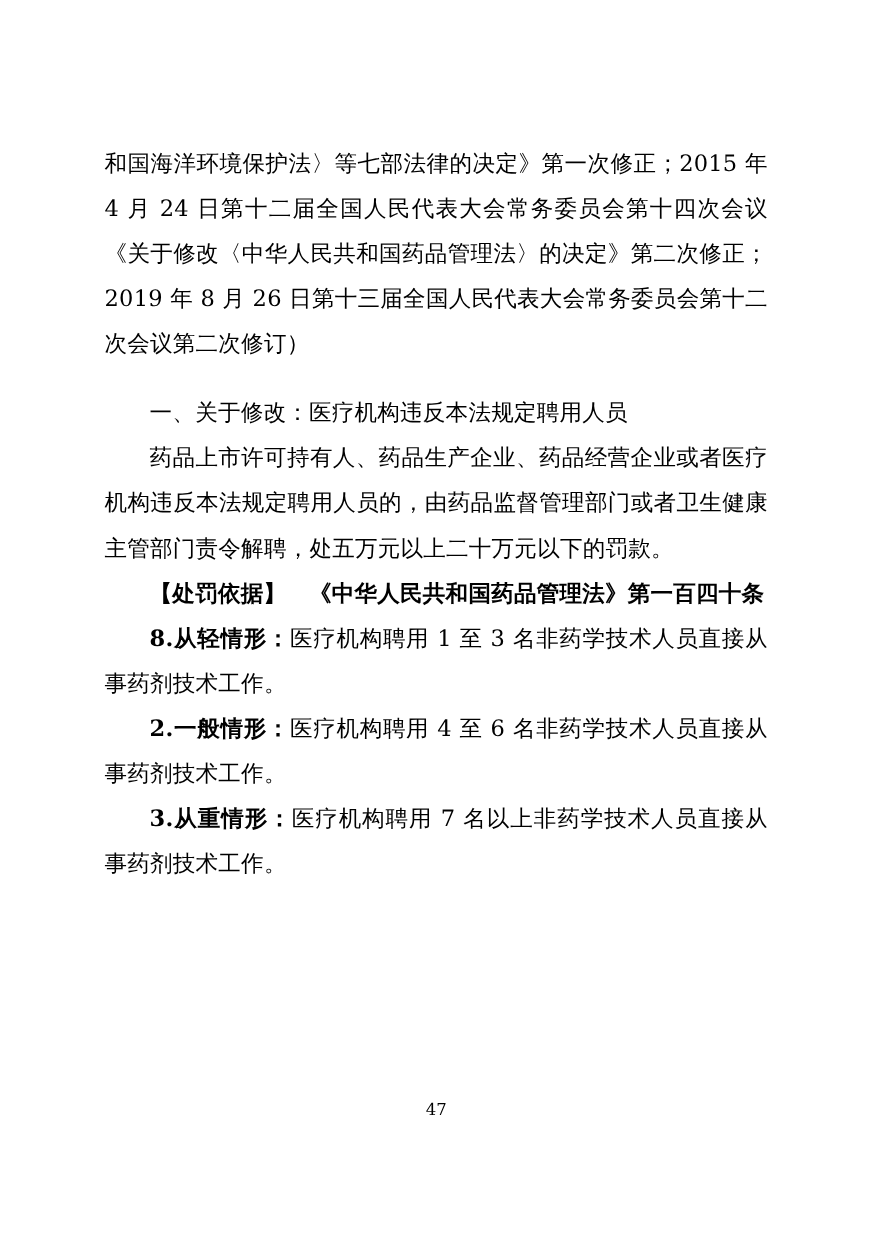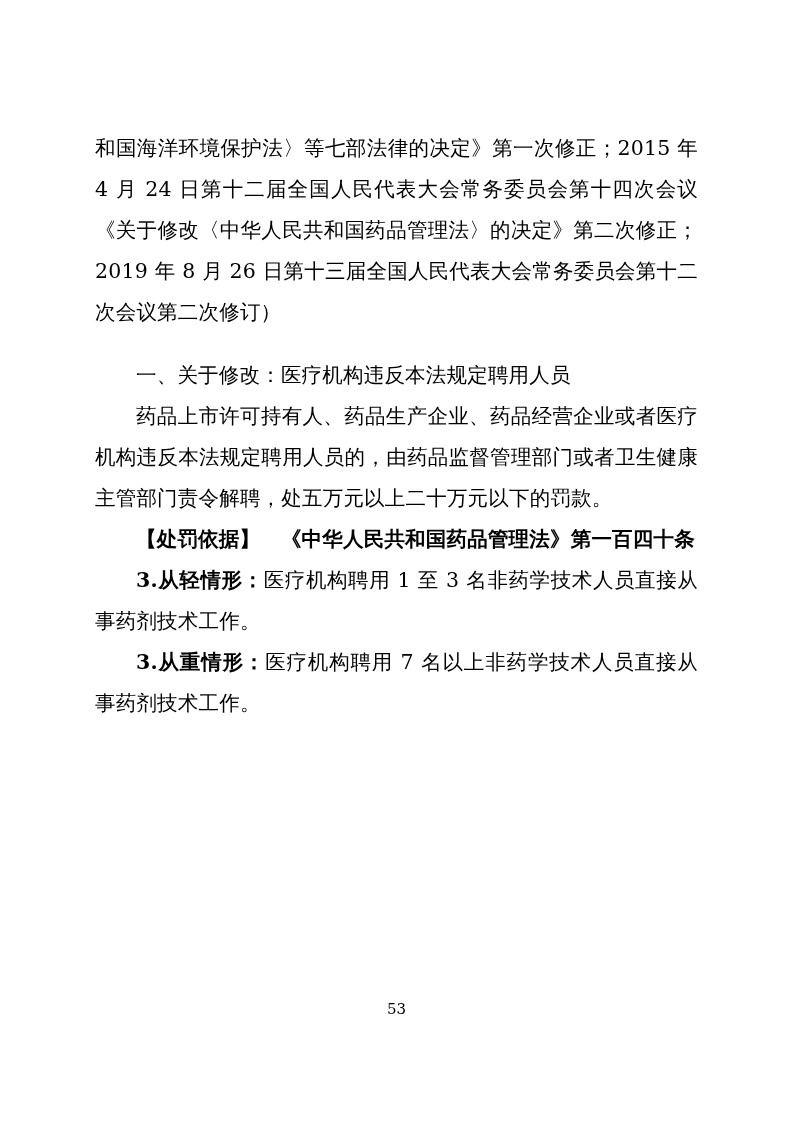--- a/index.html
+++ b/index.html
@@ -63,23 +63,24 @@
 
     <div class="gap-small"></div>
 
     <p class="para indent2">一、关于修改：医疗机构违反本法规定聘用人员</p>
 
     <p class="para indent2">药品上市许可持有人、药品生产企业、药品经营企业或者医疗机构违反本法规定聘用人员的，由药品监督管理部门或者卫生健康主管部门责令解聘，处五万元以上二十万元以下的罚款。</p>
 
     <p class="para indent2"><span class="bold">【处罚依据】</span><span class="bold">　《中华人民共和国药品管理法》第一百四十条</span></p>
 
 
-    <p class="para indent2"><span class="bold">3.从轻情形：</span><span>医疗机构聘用 1 至 3 名非药学技术人员直接从事药剂技术工作。</span></p>
+    <p class="para indent2"><span class="bold">8.从轻情形：</span><span>医疗机构聘用 1 至 3 名非药学技术人员直接从事药剂技术工作。</span></p>
 
 
+    <p class="para indent2"><span class="bold">2.一般情形：</span><span>医疗机构聘用 4 至 6 名非药学技术人员直接从事药剂技术工作。</span></p>
 
 
     <p class="para indent2"><span class="bold">3.从重情形：</span><span>医疗机构聘用 7 名以上非药学技术人员直接从事药剂技术工作。</span></p>
 
   </div>
 
-  <div class="page-number">53</div>
+  <div class="page-number">47</div>
 </div>
 
 </body></html>

